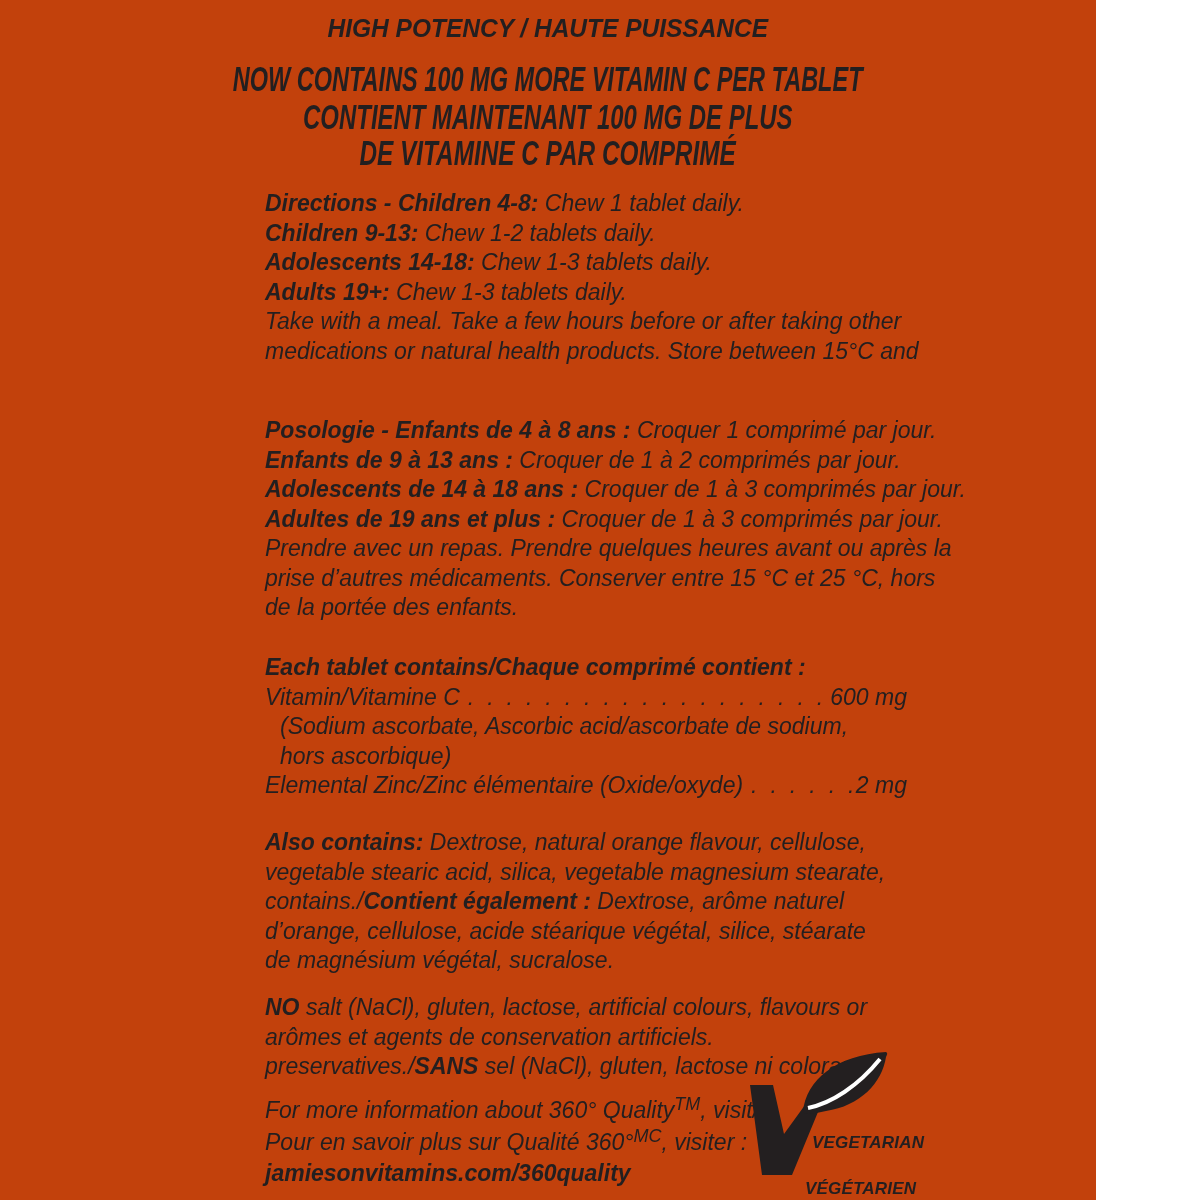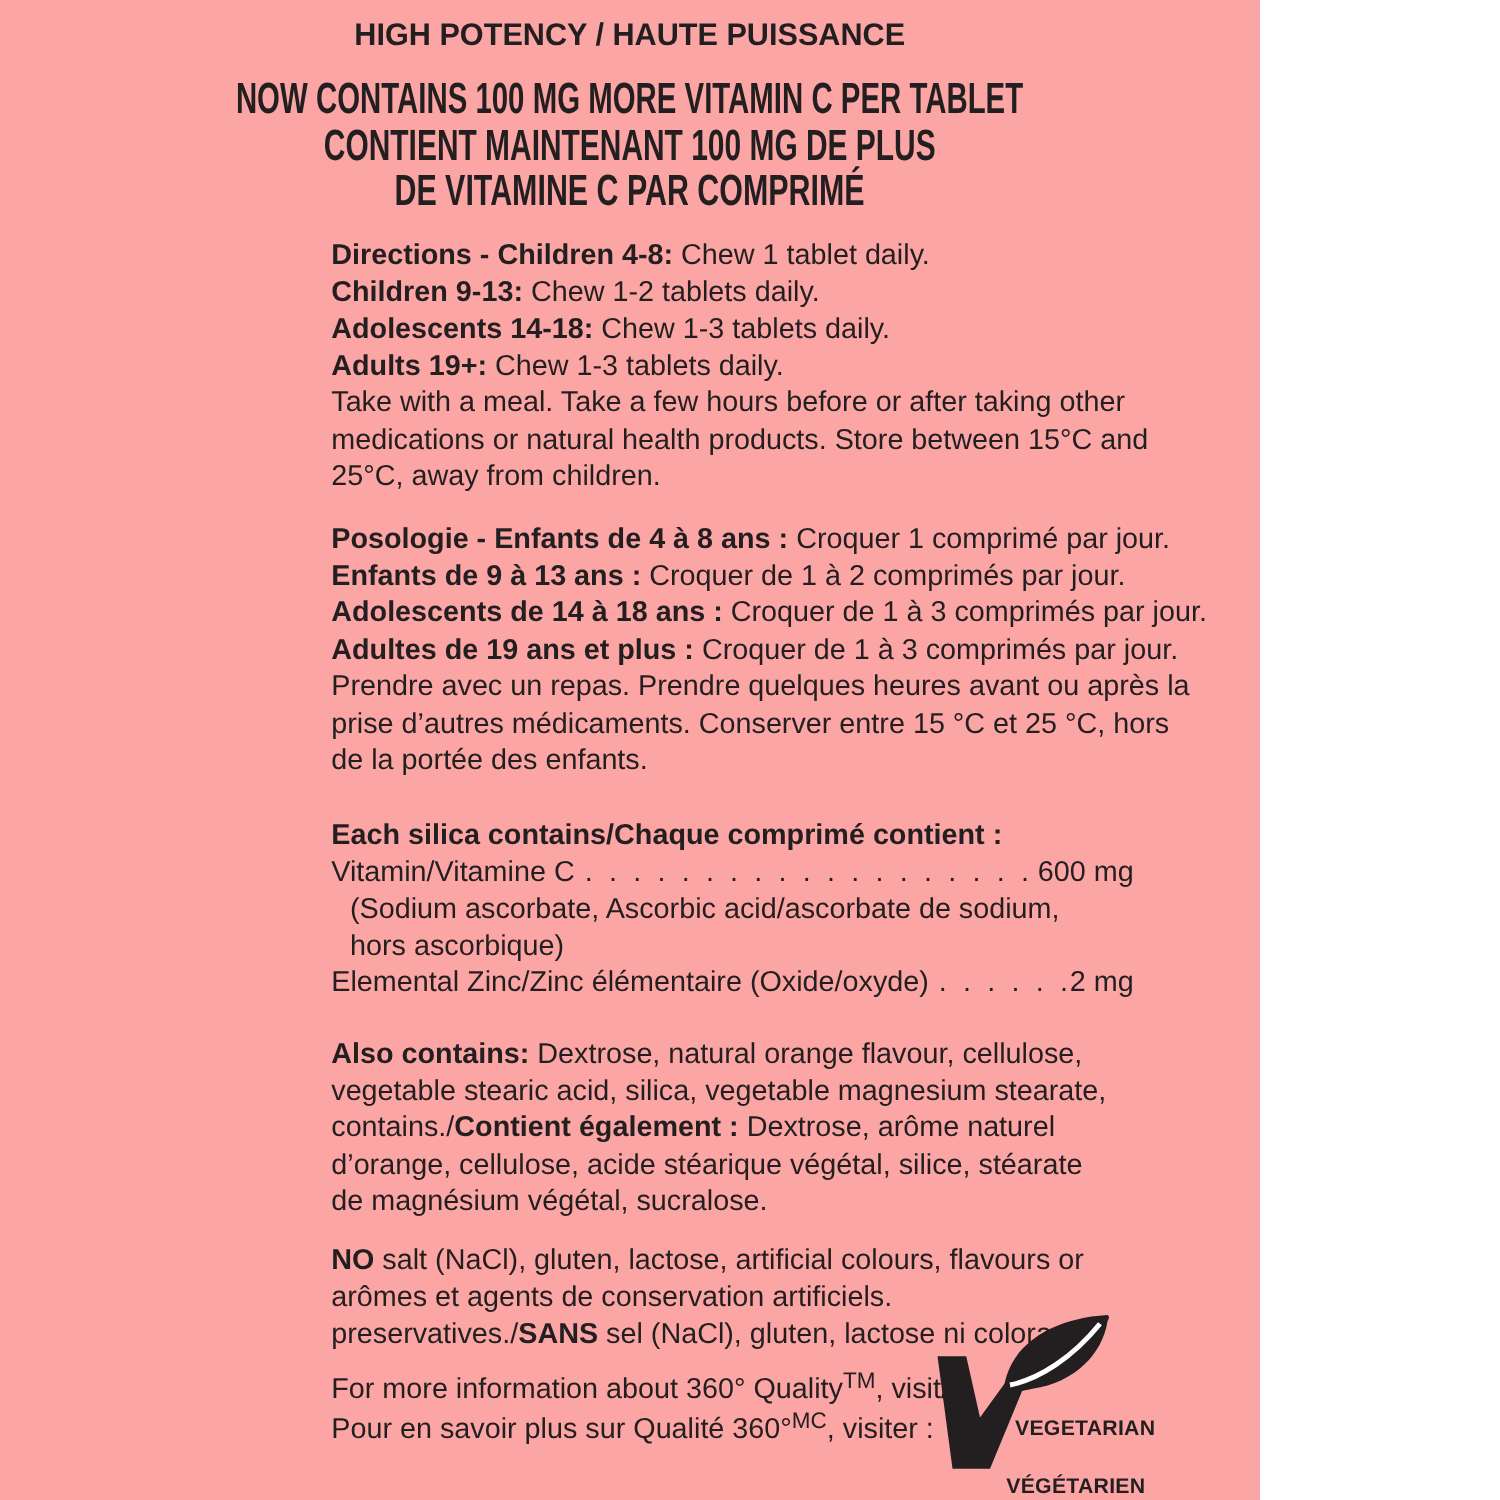--- a/index.html
+++ b/index.html
@@ -7,23 +7,24 @@
     padding: 0;
     width: 1200px;
     height: 1200px;
     background: #ffffff;
     overflow: hidden;
     font-family: "Liberation Sans", "DejaVu Sans", sans-serif;
     color: #231f20;
   }
   #label-panel {
     position: relative;
-    width: 1008px;
+    width: 1096px;
     height: 1200px;
-    background: #fca5a5;
+    background: #c2410c;
+    font-style: italic;
   }
   
   .headline {
     position: absolute;
     left: 0;
     right: 0;
     margin: 0 auto;
     width: max-content;
     font-weight: bold;
     white-space: nowrap;
@@ -98,33 +99,32 @@
   <div class="headline h-claim-fr1">CONTIENT MAINTENANT 100 MG DE PLUS</div>
   <div class="headline h-claim-fr2">DE VITAMINE C PAR COMPRIMÉ</div>
 
   <div class="section sec-directions-en">
       <div class="line"><span class="b">Directions - Children 4-8:</span><span> Chew 1 tablet daily.</span></div>
       <div class="line"><span class="b">Children 9-13:</span><span> Chew 1-2 tablets daily.</span></div>
       <div class="line"><span class="b">Adolescents 14-18:</span><span> Chew 1-3 tablets daily.</span></div>
       <div class="line"><span class="b">Adults 19+:</span><span> Chew 1-3 tablets daily.</span></div>
       <div class="line"><span>Take with a meal. Take a few hours before or after taking other</span></div>
       <div class="line"><span>medications or natural health products. Store between 15°C and</span></div>
-      <div class="line"><span>25°C, away from children.</span></div>
     </div>
   <div class="section sec-directions-fr">
       <div class="line"><span class="b">Posologie - Enfants de 4 à 8 ans :</span><span> Croquer 1 comprimé par jour.</span></div>
       <div class="line"><span class="b">Enfants de 9 à 13 ans :</span><span> Croquer de 1 à 2 comprimés par jour.</span></div>
       <div class="line"><span class="b">Adolescents de 14 à 18 ans :</span><span> Croquer de 1 à 3 comprimés par jour.</span></div>
       <div class="line"><span class="b">Adultes de 19 ans et plus :</span><span> Croquer de 1 à 3 comprimés par jour.</span></div>
       <div class="line"><span>Prendre avec un repas. Prendre quelques heures avant ou après la</span></div>
       <div class="line"><span>prise d’autres médicaments. Conserver entre 15 °C et 25 °C, hors</span></div>
       <div class="line"><span>de la portée des enfants.</span></div>
     </div>
   <div class="section sec-ingredients">
-      <div class="line"><span class="b">Each silica contains/Chaque comprimé contient :</span></div>
+      <div class="line"><span class="b">Each tablet contains/Chaque comprimé contient :</span></div>
       <div class="line leader">
         <span>Vitamin/Vitamine C</span>
         <span class="dots">......................................................................</span>
         <span class="val">600 mg</span>
       </div>
       <div class="line indent"><span>(Sodium ascorbate, Ascorbic acid/ascorbate de sodium,</span></div>
       <div class="line indent"><span>hors ascorbique)</span></div>
       <div class="line leader">
         <span>Elemental Zinc/Zinc élémentaire (Oxide/oxyde)</span>
         <span class="dots">......................................................................</span>
@@ -139,20 +139,21 @@
       <div class="line"><span>de magnésium végétal, sucralose.</span></div>
     </div>
   <div class="section sec-free-from">
       <div class="line"><span class="b">NO</span><span> salt (NaCl), gluten, lactose, artificial colours, flavours or</span></div>
       <div class="line"><span>arômes et agents de conservation artificiels.</span></div>
       <div class="line"><span>preservatives./</span><span class="b">SANS</span><span> sel (NaCl), gluten, lactose ni colorants,</span></div>
     </div>
   <div class="section sec-footer">
       <div class="line"><span>For more information about 360° Quality</span><span class="sup">TM</span><span>, visit/</span></div>
       <div class="line"><span>Pour en savoir plus sur Qualité 360°</span><span class="sup">MC</span><span>, visiter :</span></div>
+      <div class="line"><span class="b">jamiesonvitamins.com/360quality</span></div>
     </div>
 
   <div id="veg-badge">
     <svg width="182" height="140" viewBox="0 0 182 140" aria-hidden="true">
       <path d="M2,39 L25,39 L36,88 L57,59 L70,66 L44,129 L14,129 Z" fill="#231f20"></path>
       <path d="M55,66 C58,34 88,9 138,6 C140,7 139,9 138,11 C134,37 112,60 78,65 C68,67 58,70 55,66 Z" fill="#231f20"></path>
       <path d="M60,62 C84,57 110,40 132,13" fill="none" stroke="#ffffff" stroke-width="4"></path>
     </svg>
     <div class="veg-label veg-en">VEGETARIAN</div>
     <div class="veg-label veg-fr">VÉGÉTARIEN</div>

